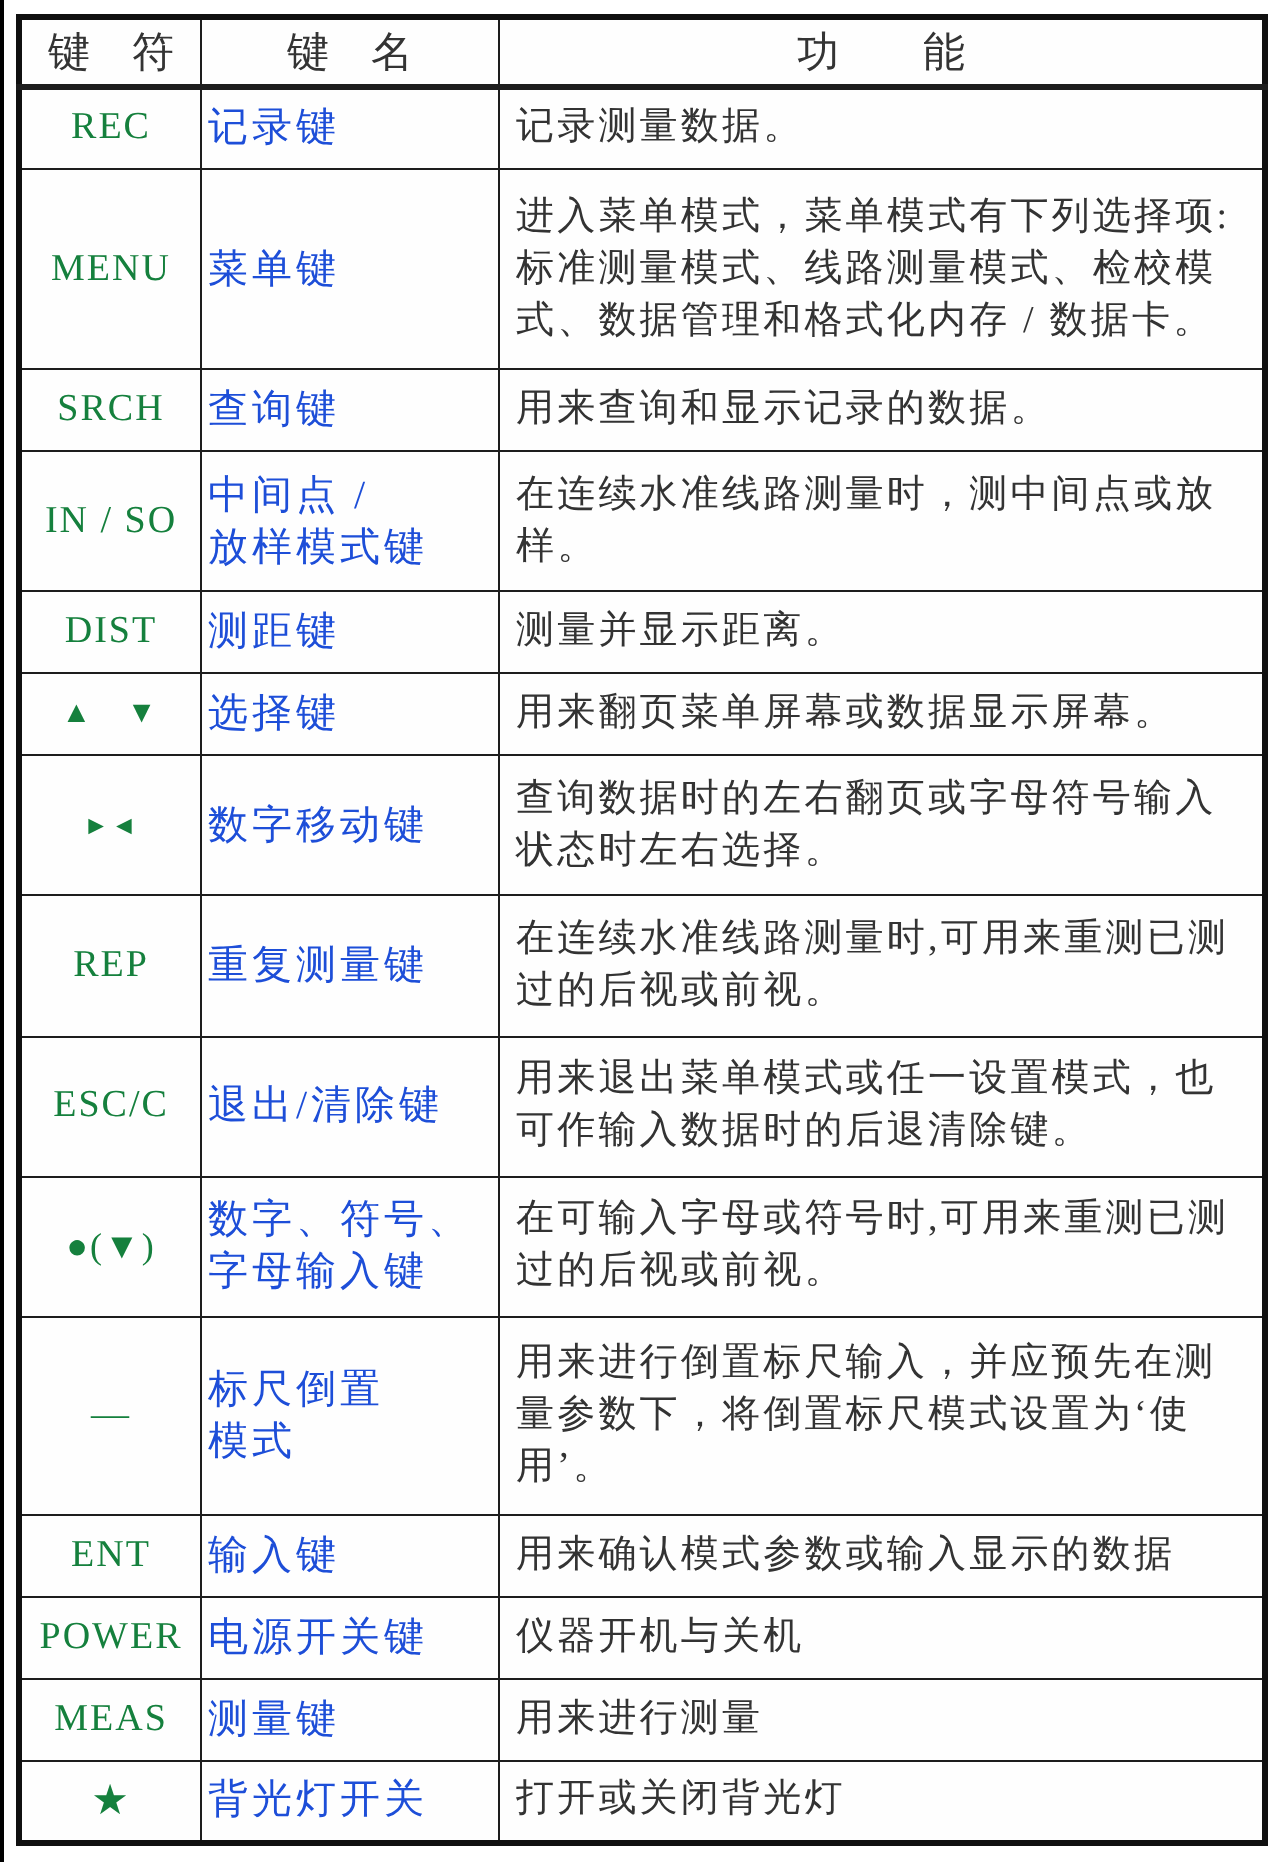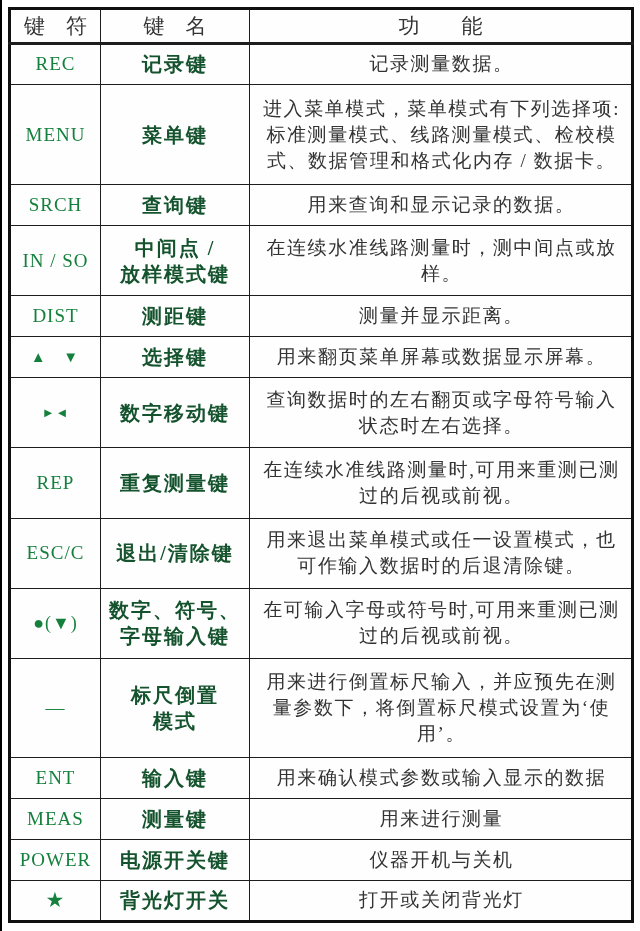--- a/index.html
+++ b/index.html
@@ -44,30 +44,28 @@
     font-size: 19px;
     letter-spacing: 1px;
     color: #15803d;
     white-space: nowrap;
   }
   td.sym.tri   { font-size: 15px; letter-spacing: 7px; padding-left: 8px; }
   td.sym.arrows{ font-size: 13px; letter-spacing: 1px; }
   td.sym.dot   { font-size: 18px; letter-spacing: 1px; }
   td.sym.star  { font-size: 21px; }
   td.name {
-    text-align: center;
     font-size: 20px;
     letter-spacing: 2px;
     line-height: 26px;
     white-space: pre-line;
-    color: #14532d;
-    font-weight: bold;
+    color: #1d4ed8;
   }
   td.desc {
-    text-align: center;
+    text-align: left;
     font-size: 19px;
     letter-spacing: 1.6px;
     line-height: 26px;
     padding: 3px 6px 3px 8px;
     word-break: break-all;
     color: #333333;
   }
 </style>
 </head>
 <body>
@@ -145,28 +143,28 @@
       <td class="name">标尺倒置
 模式</td>
       <td class="desc">用来进行倒置标尺输入，并应预先在测量参数下，将倒置标尺模式设置为‘使用’。</td>
     </tr>
     <tr class="h1">
       <td class="sym">ENT</td>
       <td class="name">输入键</td>
       <td class="desc">用来确认模式参数或输入显示的数据</td>
     </tr>
     <tr class="h1">
+      <td class="sym">POWER</td>
+      <td class="name">电源开关键</td>
+      <td class="desc">仪器开机与关机</td>
+    </tr>
+    <tr class="h1">
       <td class="sym">MEAS</td>
       <td class="name">测量键</td>
       <td class="desc">用来进行测量</td>
-    </tr>
-    <tr class="h1">
-      <td class="sym">POWER</td>
-      <td class="name">电源开关键</td>
-      <td class="desc">仪器开机与关机</td>
     </tr>
     <tr class="h1">
       <td class="sym star">★</td>
       <td class="name">背光灯开关</td>
       <td class="desc">打开或关闭背光灯</td>
     </tr>
   </tbody>
 </table>
 
 </body></html>

